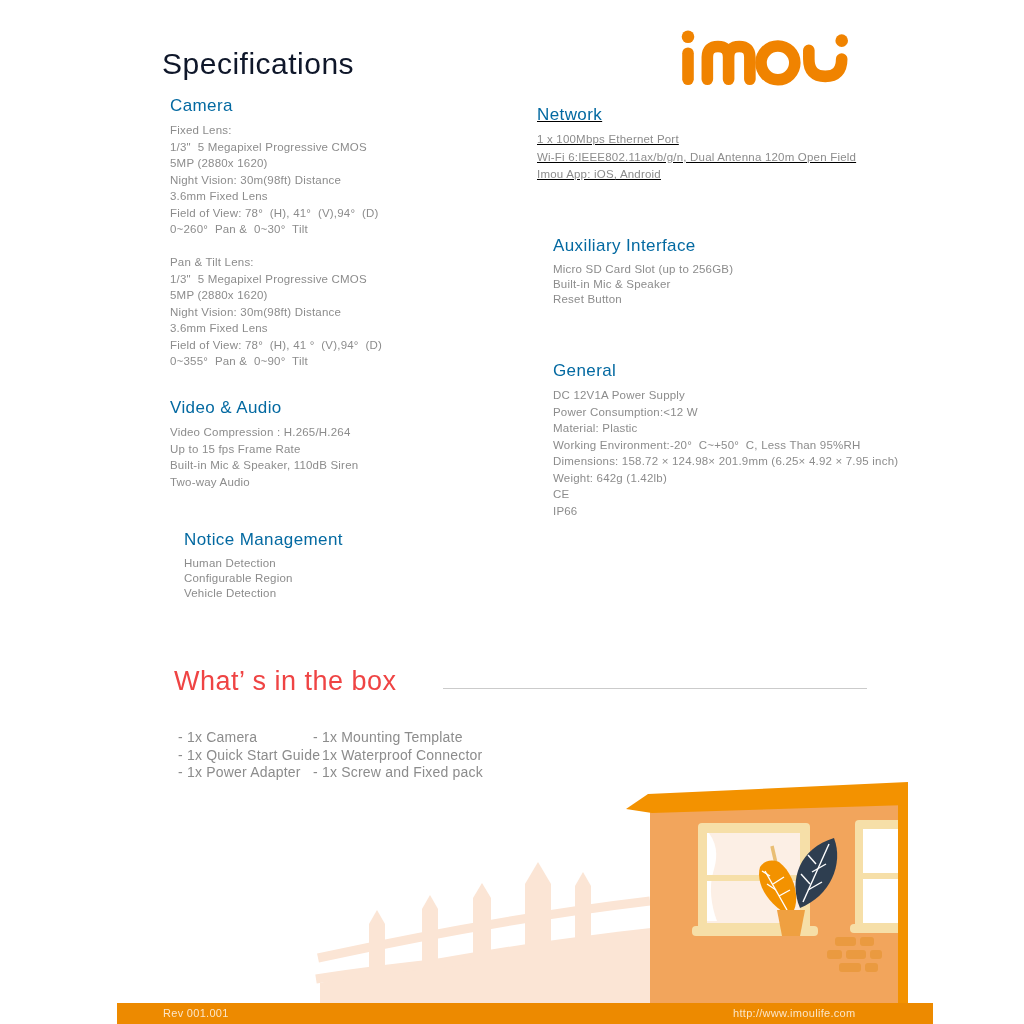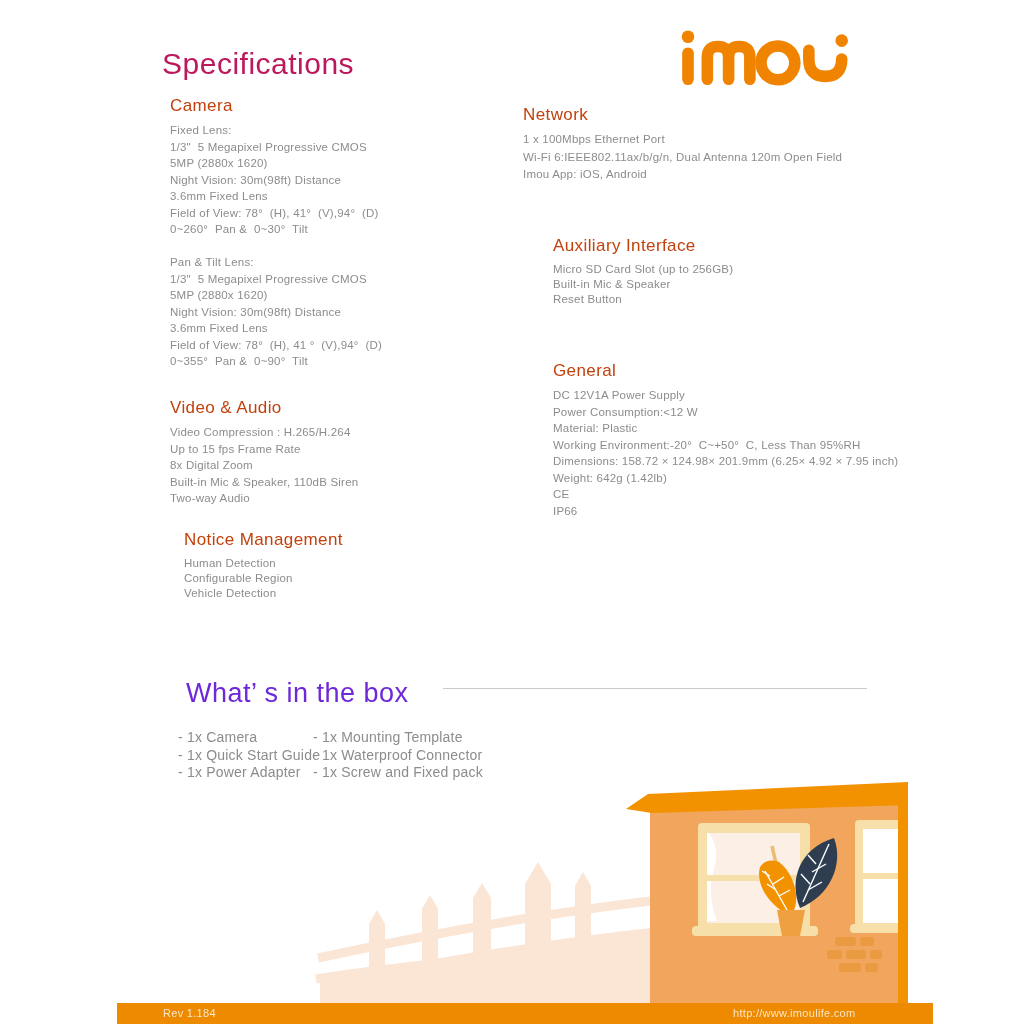--- a/index.html
+++ b/index.html
@@ -2,44 +2,44 @@
 <html><head>
 <meta charset="utf-8">
 <style>
   html,body{margin:0;padding:0;background:#ffffff;}
   .canvas{
     position:relative;width:1024px;height:1024px;background:#ffffff;overflow:hidden;
     font-family:"Liberation Sans","DejaVu Sans",sans-serif;
   }
   .page-title{
     position:absolute;left:162px;top:47px;margin:0;
-    font-size:30px;font-weight:400;letter-spacing:0.5px;color:#be185d;
+    font-size:30px;font-weight:400;letter-spacing:0.5px;color:#0f172a;
   }
   .logo{position:absolute;left:678px;top:30px;width:194px;height:58px;}
   .sec{position:absolute;width:420px;}
   .sec h2{
     margin:0 0 6px 0;font-size:17px;font-weight:400;letter-spacing:0.4px;
-    color:#c2410c;line-height:20px;
+    color:#0369a1;line-height:20px;
   }
   .line{
     margin:0;font-size:11.5px;color:#8C8C8C;letter-spacing:0.2px;
     white-space:pre;line-height:16.5px;
   }
   .lh15 .line{line-height:15px;}
   .lh175 .line{line-height:17.5px;}
   .pos-camera{left:170px;top:96px;}
   .pos-pantilt{left:170px;top:254px;}
   .pos-video{left:170px;top:398px;}
   .pos-notice{left:184px;top:530px;}
-  .pos-network{left:523px;top:105px;}
+  .pos-network{left:537px;top:105px;text-decoration:underline;}
   .pos-aux{left:553px;top:236px;}
   .pos-general{left:553px;top:334px;margin-top:27px;}
   .box-title{
-    position:absolute;left:174px;top:666px;margin:12px;
-    font-size:27px;font-weight:400;letter-spacing:0.5px;color:#6d28d9;
+    position:absolute;left:174px;top:666px;margin:0;
+    font-size:27px;font-weight:400;letter-spacing:0.5px;color:#ef4444;
   }
   .box-divider{position:absolute;left:443px;top:688px;width:424px;height:1px;background:#CBCBCB;}
   .box-col{position:absolute;top:729px;}
   .box-col-left{left:178px;}
   .box-col-right{left:313px;}
   .box-col .line{line-height:17.5px;font-size:14px;}
   .illustration{position:absolute;left:0;top:764px;width:1024px;height:260px;}
   .footer-bar{
     position:absolute;left:117px;top:1003px;width:816px;height:21px;
     background:#ED8A00;
@@ -89,21 +89,20 @@
     <p class="line">Night Vision: 30m(98ft) Distance</p>
     <p class="line">3.6mm Fixed Lens</p>
     <p class="line">Field of View: 78°  (H), 41 °  (V),94°  (D)</p>
     <p class="line">0~355°  Pan &amp;  0~90°  Tilt</p>
   </section>
 
   <section class="sec pos-video">
     <h2>Video &amp; Audio</h2>
     <p class="line">Video Compression : H.265/H.264</p>
     <p class="line">Up to 15 fps Frame Rate</p>
-    <p class="line">8x Digital Zoom</p>
     <p class="line">Built-in Mic &amp; Speaker, 110dB Siren</p>
     <p class="line">Two-way Audio</p>
   </section>
 
   <section class="sec pos-notice lh15">
     <h2>Notice Management</h2>
     <p class="line">Human Detection</p>
     <p class="line">Configurable Region</p>
     <p class="line">Vehicle Detection</p>
   </section>
@@ -209,17 +208,17 @@
         <rect x="839" y="199" width="22" height="9" rx="3"></rect>
         <rect x="865" y="199" width="13" height="9" rx="3"></rect>
       </g>
 
       <rect x="898" y="19" width="10" height="226" fill="#F39200"></rect>
       <polygon points="626,45 648,30 908,18 908,41 652,49" fill="#F39200"></polygon>
     </g>
   </svg>
 
   <div class="footer-bar">
-    <p class="footer-text footer-rev">Rev 1.184</p>
+    <p class="footer-text footer-rev">Rev 001.001</p>
     <p class="footer-text footer-url">http://www.imoulife.com</p>
   </div>
 
 </div>
 
 </body></html>

